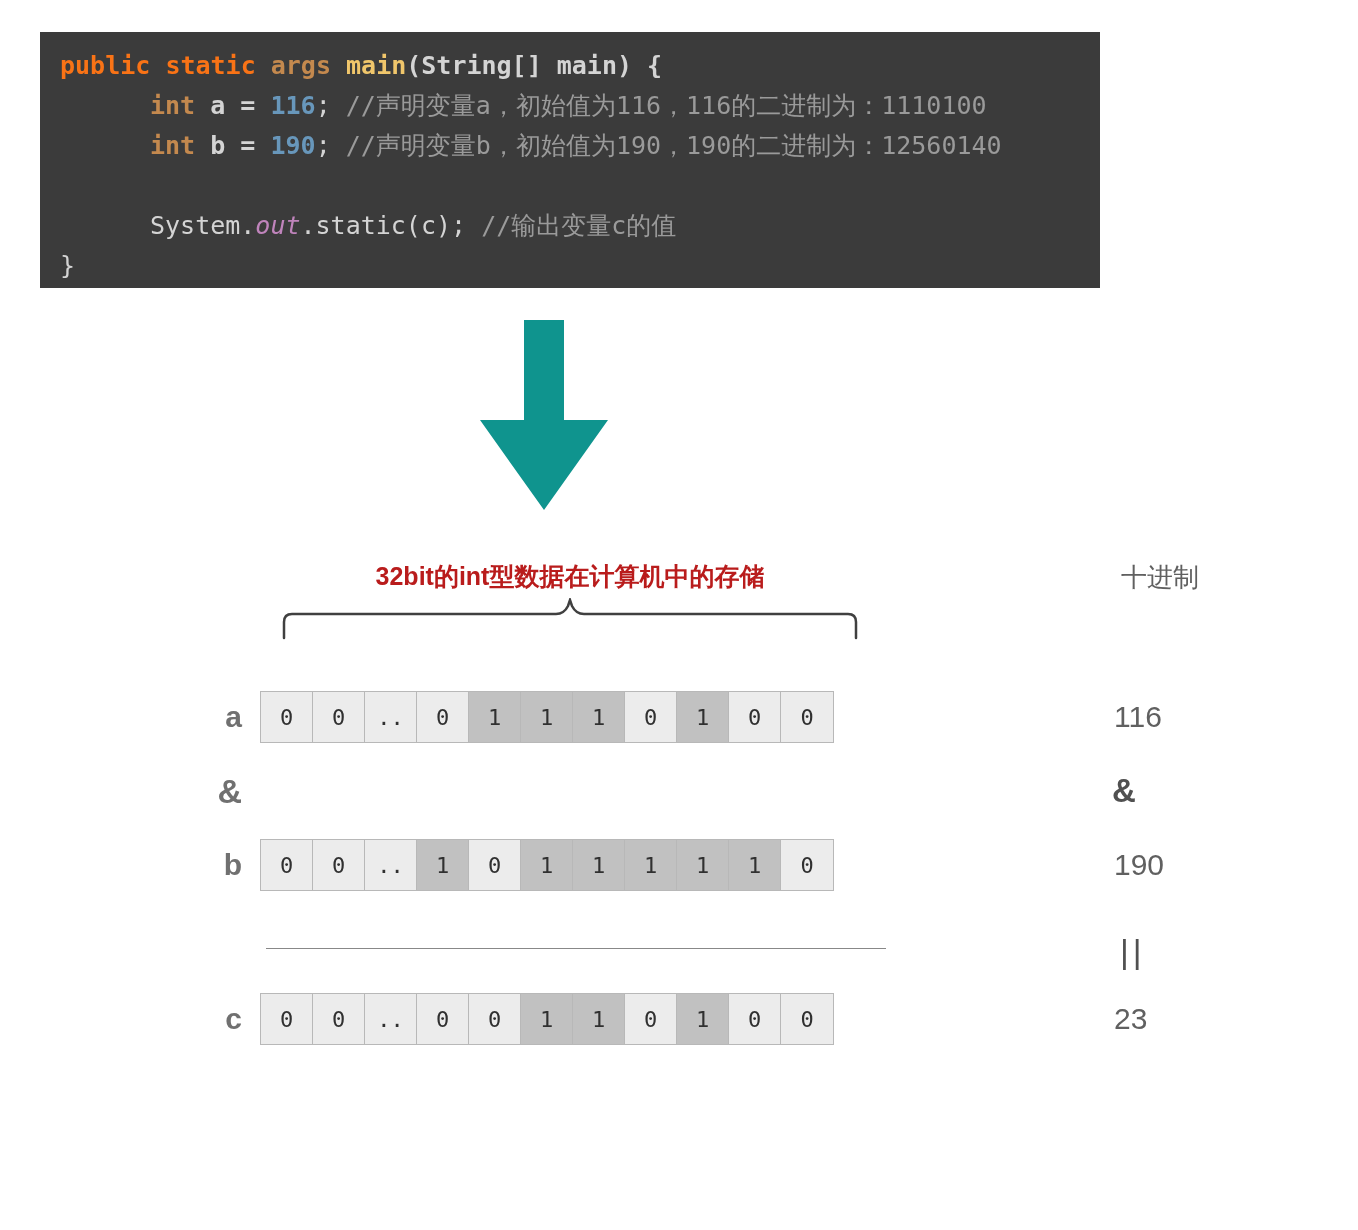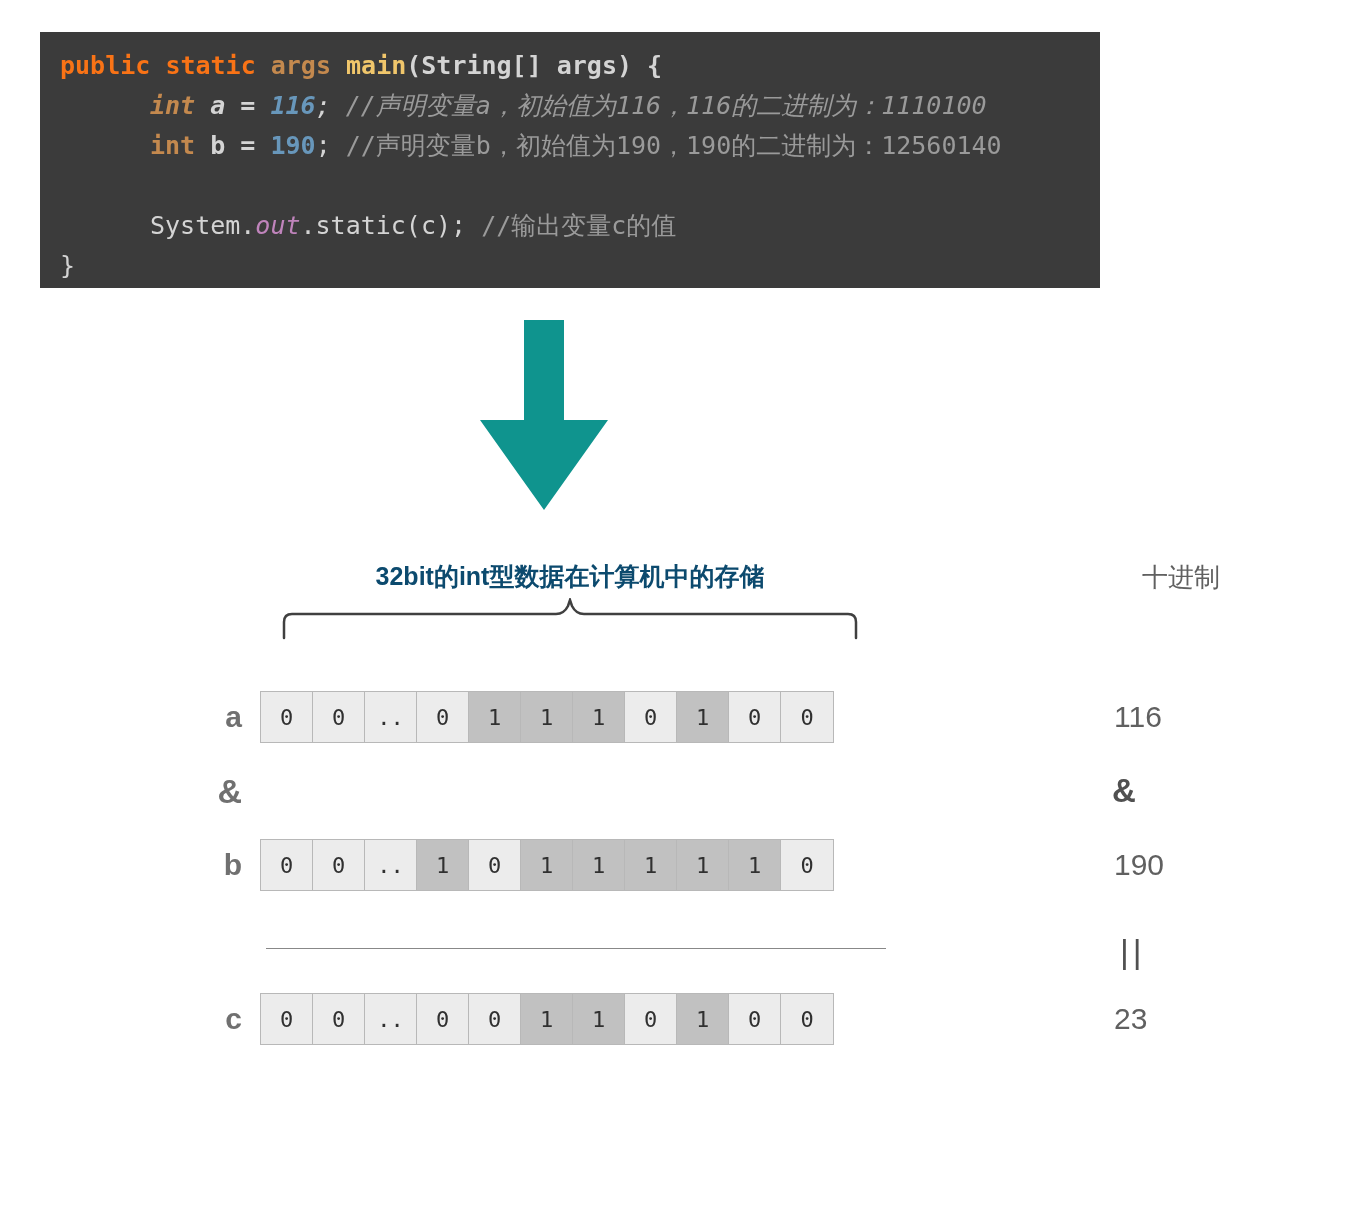--- a/index.html
+++ b/index.html
@@ -51,28 +51,28 @@
   .header-row {
     position: relative;
     height: 80px;
   }
   .brace-label {
     position: absolute;
     left: 280px;
     width: 580px;
     text-align: center;
     font-size: 25px;
-    color: #0c4a6e;
+    color: #b91c1c;
     font-weight: 600;
   }
   .dec-label {
     position: absolute;
     left: 1100px;
     width: 120px;
-    text-align: right;
+    text-align: center;
     font-size: 26px;
     color: #606060;
   }
   .brace-svg {
     position: absolute;
     left: 280px;
     top: 38px;
     width: 580px;
     height: 44px;
   }
@@ -142,23 +142,23 @@
   }
 </style>
 </head>
 <body>
 
 <div class="code-block">
   <div>
     <span class="kw-public bold">public</span>
     <span class="kw-public bold">static</span>
     <span class="kw-void bold">args</span>
-    <span class="mname">main</span><span class="punct bold">(String[] args) {</span>
-  </div>
-  <div style="padding-left:90px;font-style:italic;">
+    <span class="mname">main</span><span class="punct bold">(String[] main) {</span>
+  </div>
+  <div style="padding-left:90px;">
     <span class="kw-int bold">int</span>
     <span class="punct bold">a</span>
     <span class="punct bold">=</span>
     <span class="num bold">116</span><span class="punct">;</span>
     <span class="comment">//声明变量a，初始值为116，116的二进制为：1110100</span>
   </div>
   <div style="padding-left:90px;">
     <span class="kw-int bold">int</span>
     <span class="punct bold">b</span>
     <span class="punct bold">=</span>

